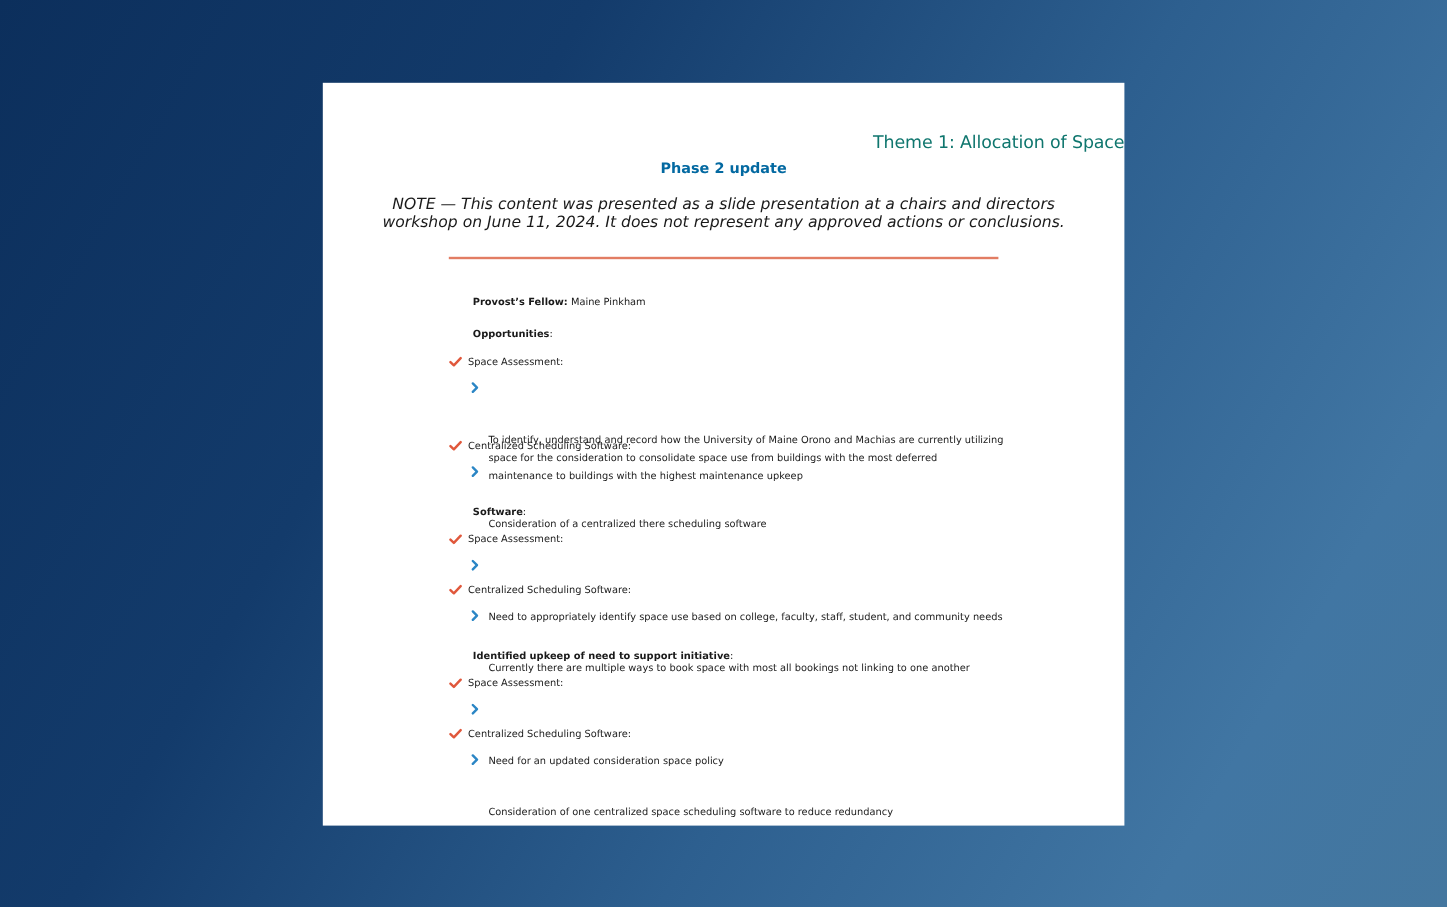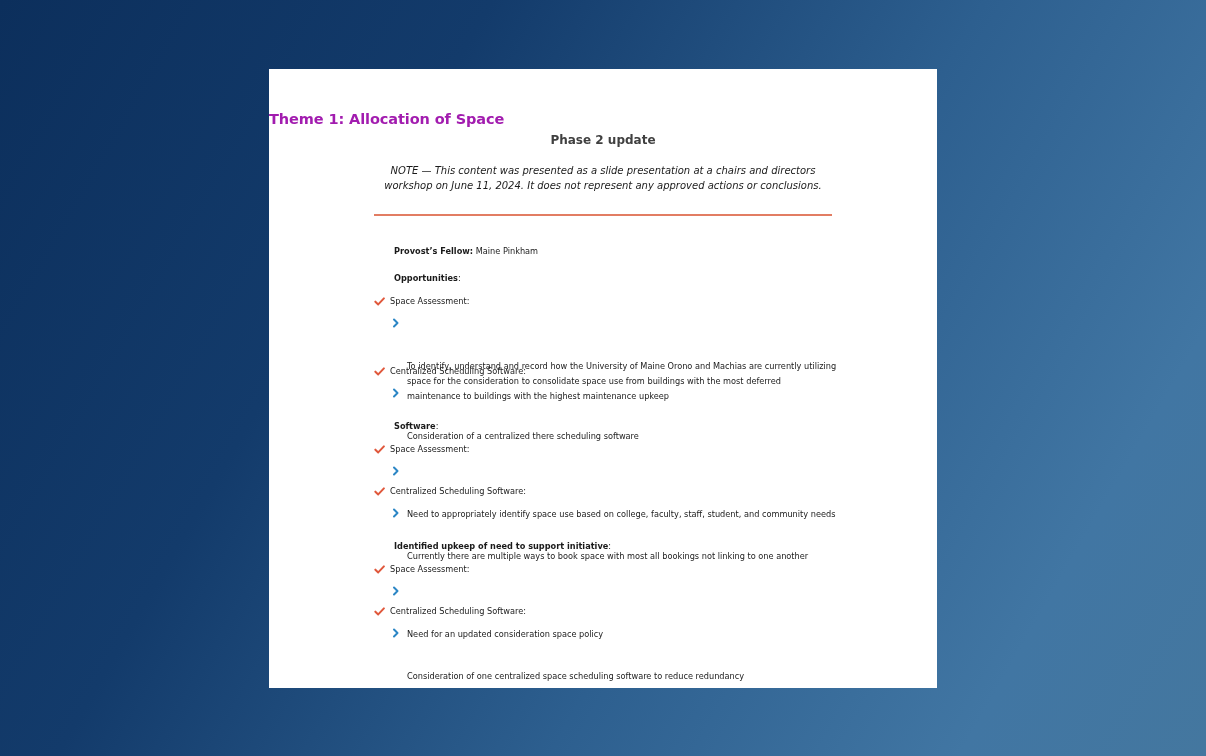--- a/index.html
+++ b/index.html
@@ -6,30 +6,30 @@
     body {
       width: 1206px; height: 756px; overflow: hidden; position: relative;
       background: linear-gradient(120deg, #0c2f5c 0%, #133b6b 30%, #2d5f8f 60%, #4176a3 85%, #44779f 100%);
       font-family: "DejaVu Sans", "Liberation Sans", sans-serif;
     }
     .page {
       position: absolute; left: 269px; top: 69px; width: 668px; height: 619px;
       background: #ffffff;
     }
     .title {
-      position: absolute; left: 0; right: 0; top: 42px; text-align: left;
-      color: #a21caf; font-weight: bold; font-size: 14.5px; letter-spacing: -0.1px;
+      position: absolute; left: 0; right: 0; top: 42px; text-align: right;
+      color: #0f766e; font-weight: normal; font-size: 14.5px; letter-spacing: -0.1px;
     }
     .subtitle {
       position: absolute; left: 0; right: 0; top: 64px; text-align: center;
-      color: #404040; font-weight: bold; font-size: 12px;
+      color: #0369a1; font-weight: bold; font-size: 12px;
     }
     .note {
       position: absolute; left: 0; right: 0; top: 94px; text-align: center;
-      color: #1a1a1a; font-style: italic; font-size: 10px; line-height: 15px;
+      color: #1a1a1a; font-style: italic; font-size: 13px; line-height: 15px;
     }
     .divider {
       position: absolute; left: 105px; top: 145px; width: 458px; height: 2px;
       background: #e27d63;
     }
     .body { position: absolute; left: 105px; top: 175px; width: 470px; color: #1a1a1a; font-size: 8.2px; }
     .line { position: absolute; left: 0; white-space: nowrap; }
     .line b { font-weight: bold; padding-left: 20px; }
     .chk {
       position: absolute; left: 0; width: 11px; height: 11px;

